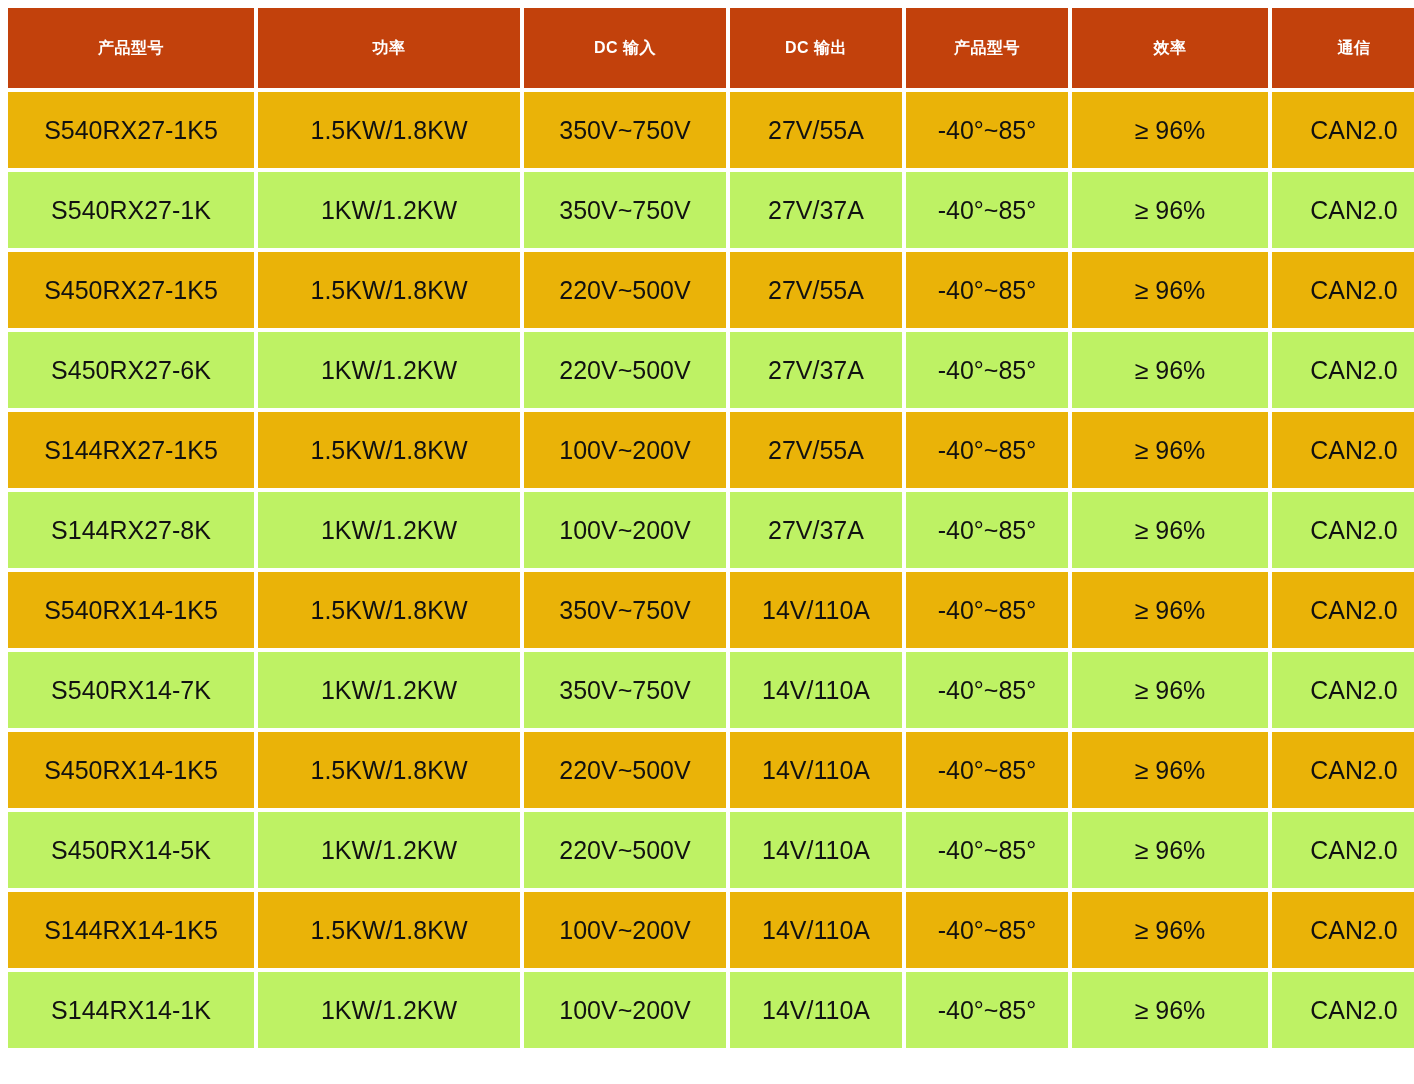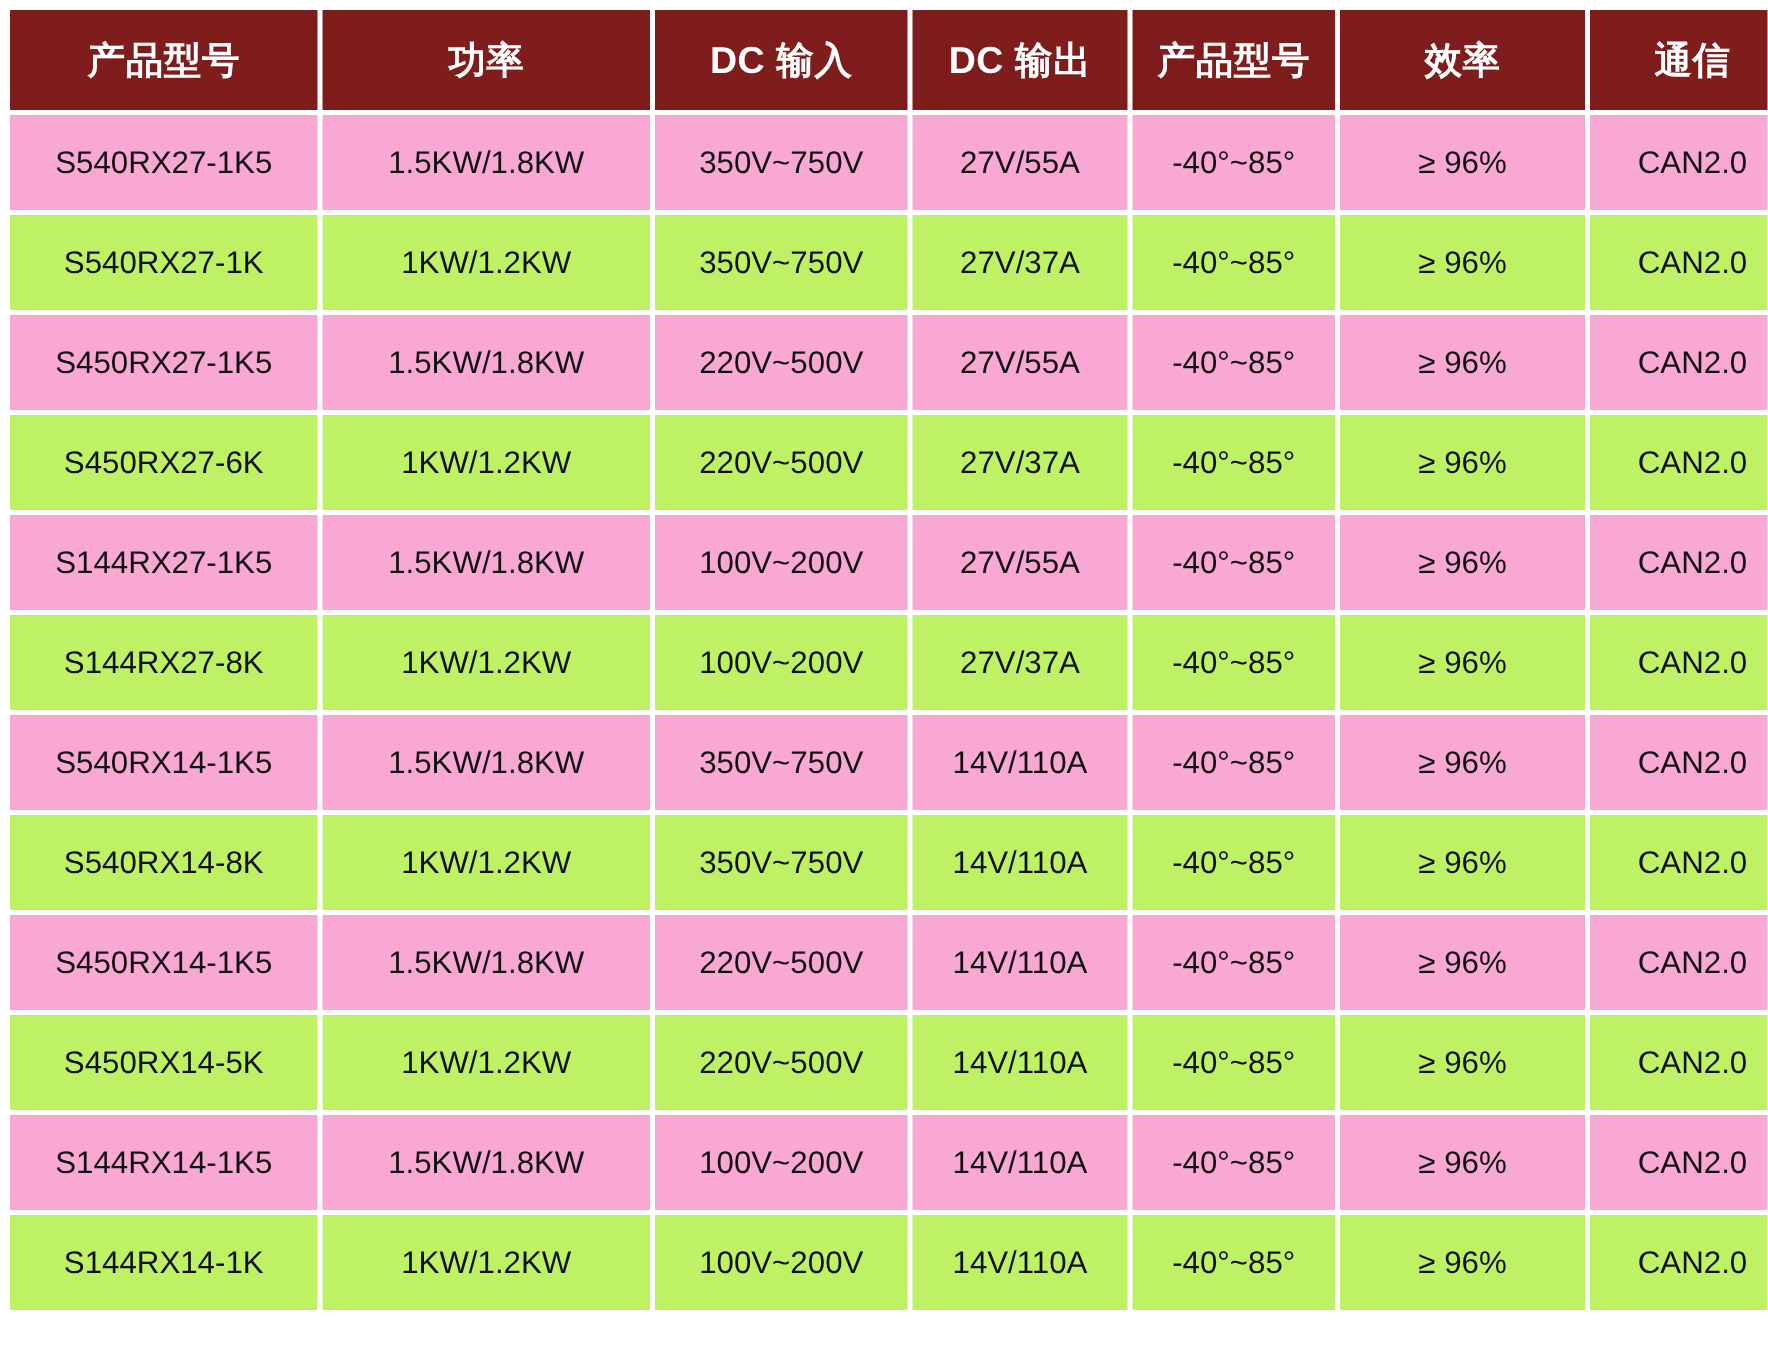--- a/index.html
+++ b/index.html
@@ -25,35 +25,35 @@
     table-layout: fixed;
   }
   table.spec-table th,
   table.spec-table td {
     text-align: center;
     vertical-align: middle;
     padding: 0;
     margin: 0;
   }
   thead th {
-    background: #7f1d1d;
+    background: #c2410c;
     color: #ffffff;
-    font-size: 30px;
+    font-size: 16px;
     font-weight: bold;
     height: 80px;
     letter-spacing: 0.5px;
   }
   tbody td {
     height: 76px;
     font-size: 25px;
     color: #111111;
     font-weight: normal;
   }
   tbody tr.row-peach td {
-    background: #f9a8d4;
+    background: #eab308;
   }
   tbody tr.row-blue td {
     background: #bef264;
   }
   
   col.c0 { width: 246px; }
   col.c1 { width: 262px; }
   col.c2 { width: 202px; }
   col.c3 { width: 172px; }
   col.c4 { width: 162px; }
@@ -143,21 +143,21 @@
       <tr class="row-peach">
         <td>S540RX14-1K5</td>
         <td>1.5KW/1.8KW</td>
         <td>350V~750V</td>
         <td>14V/110A</td>
         <td>-40°~85°</td>
         <td>≥ 96%</td>
         <td>CAN2.0</td>
       </tr>
       <tr class="row-blue">
-        <td>S540RX14-8K</td>
+        <td>S540RX14-7K</td>
         <td>1KW/1.2KW</td>
         <td>350V~750V</td>
         <td>14V/110A</td>
         <td>-40°~85°</td>
         <td>≥ 96%</td>
         <td>CAN2.0</td>
       </tr>
       <tr class="row-peach">
         <td>S450RX14-1K5</td>
         <td>1.5KW/1.8KW</td>

